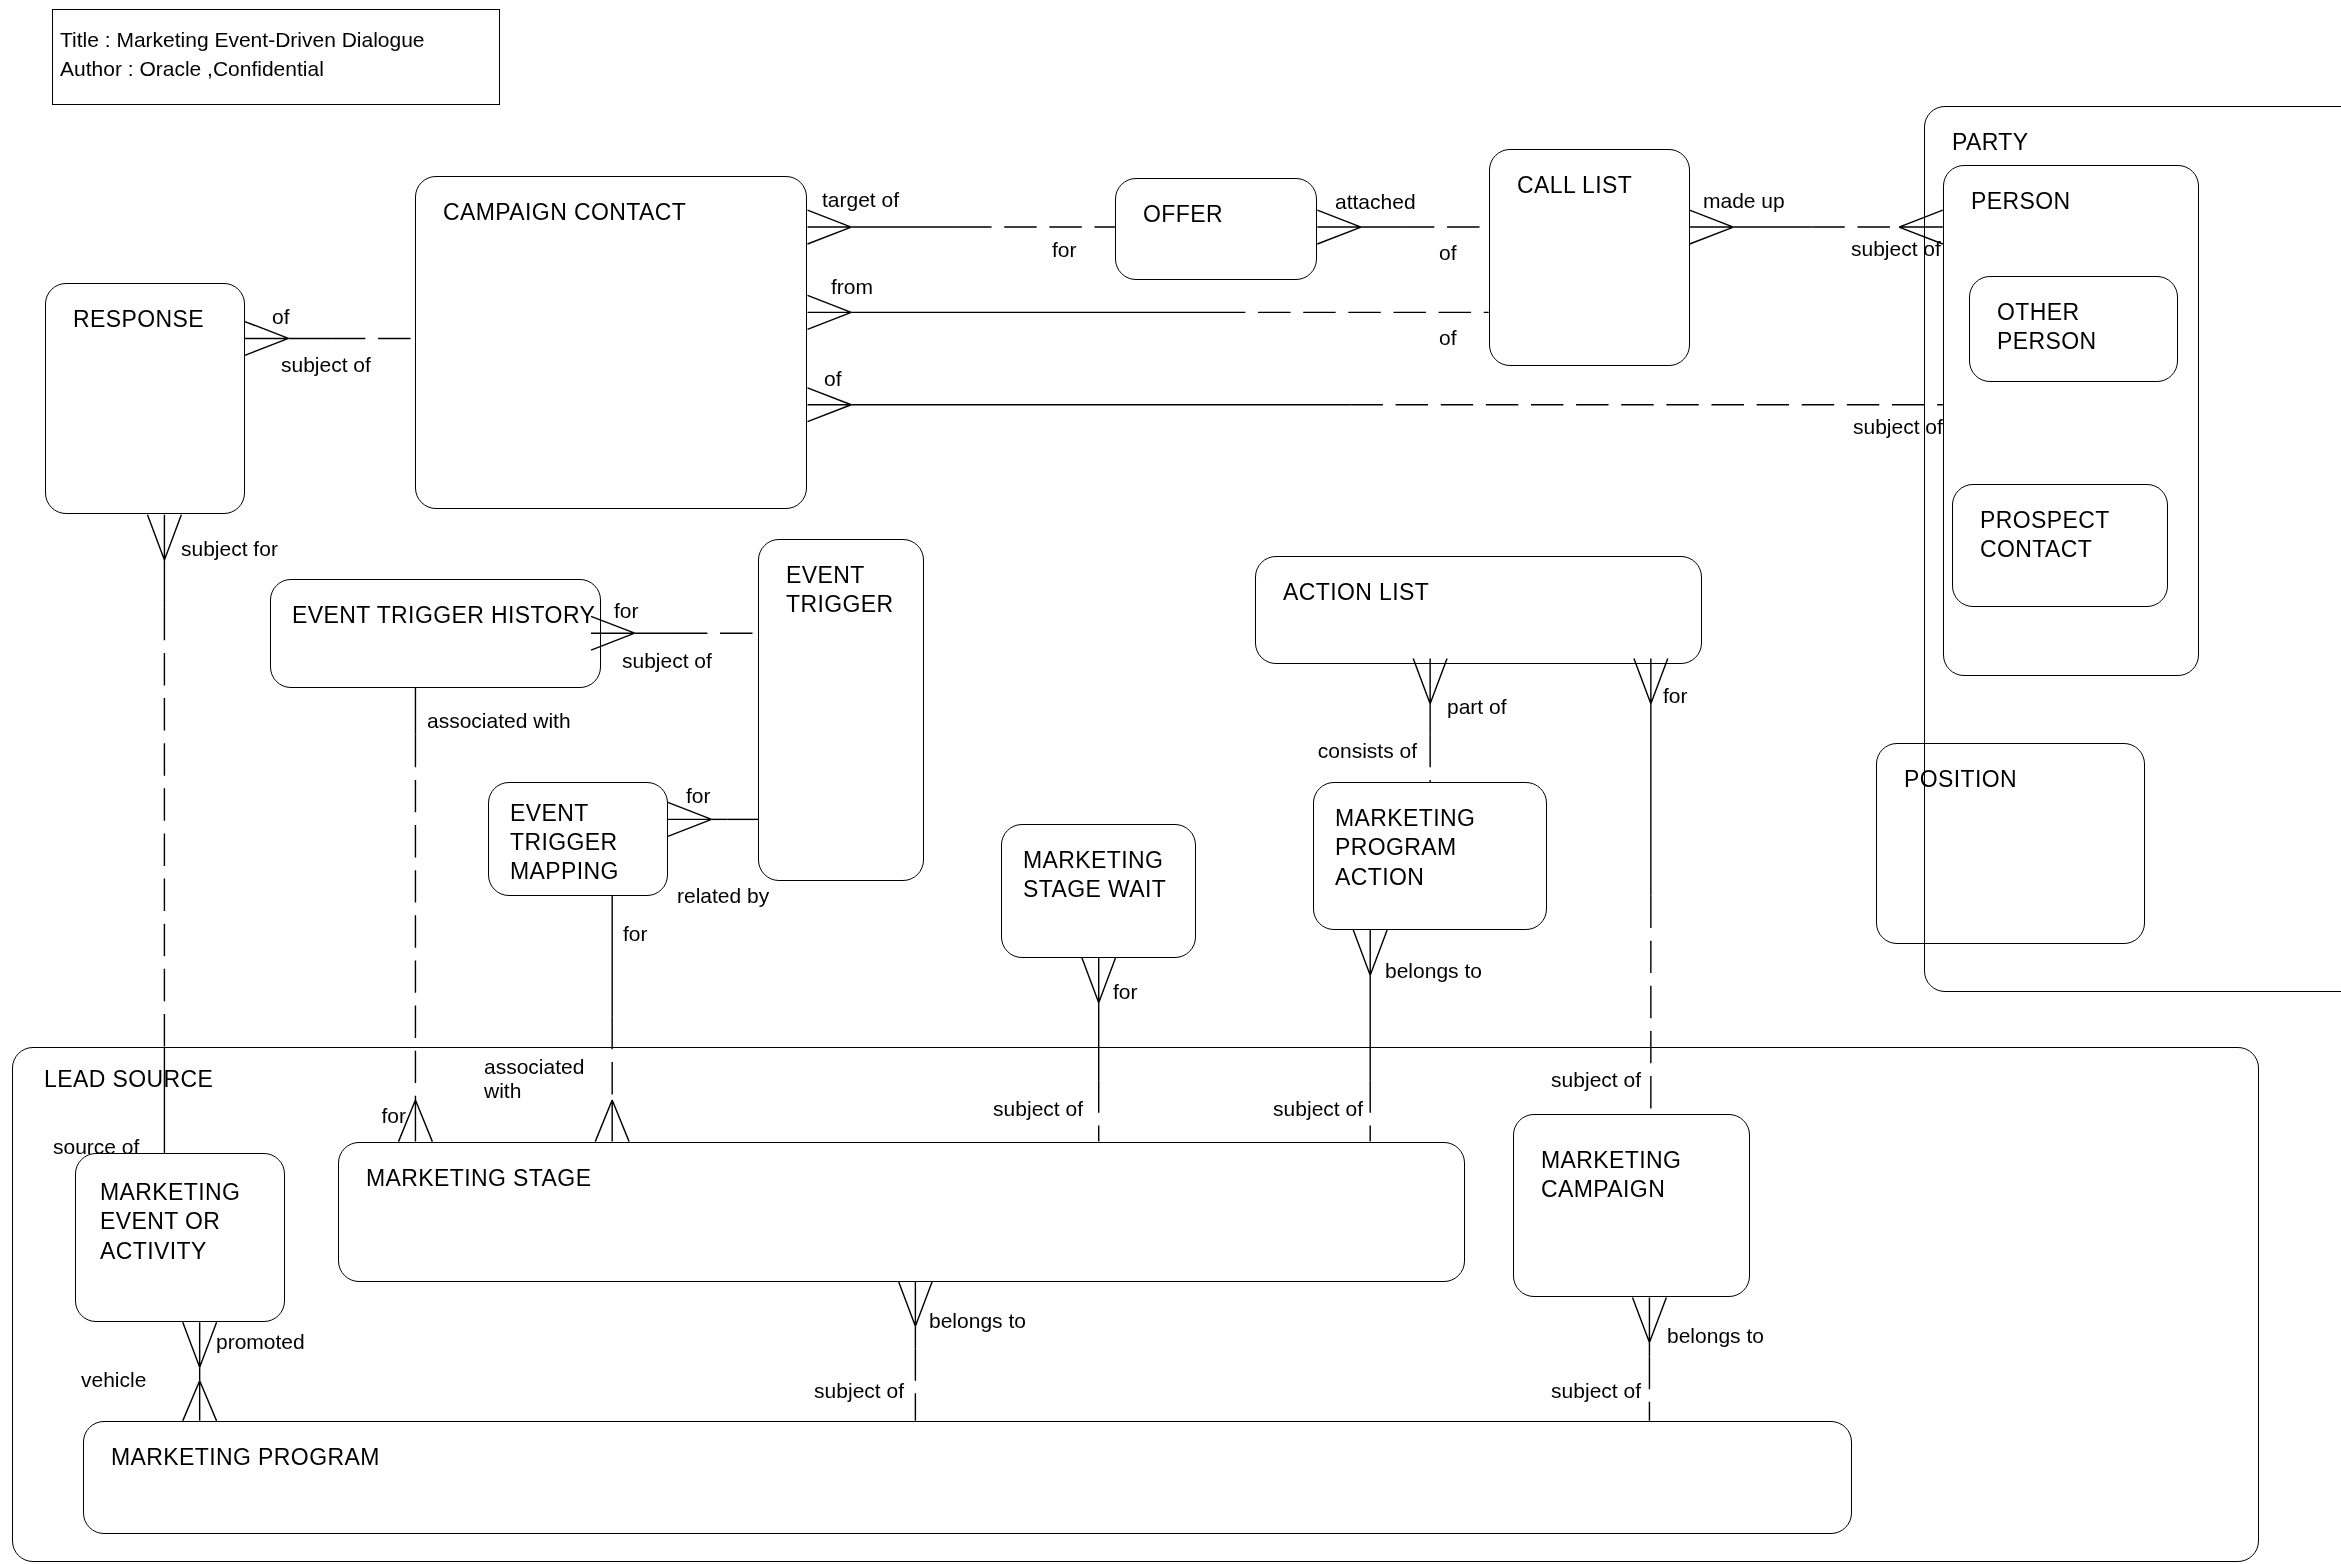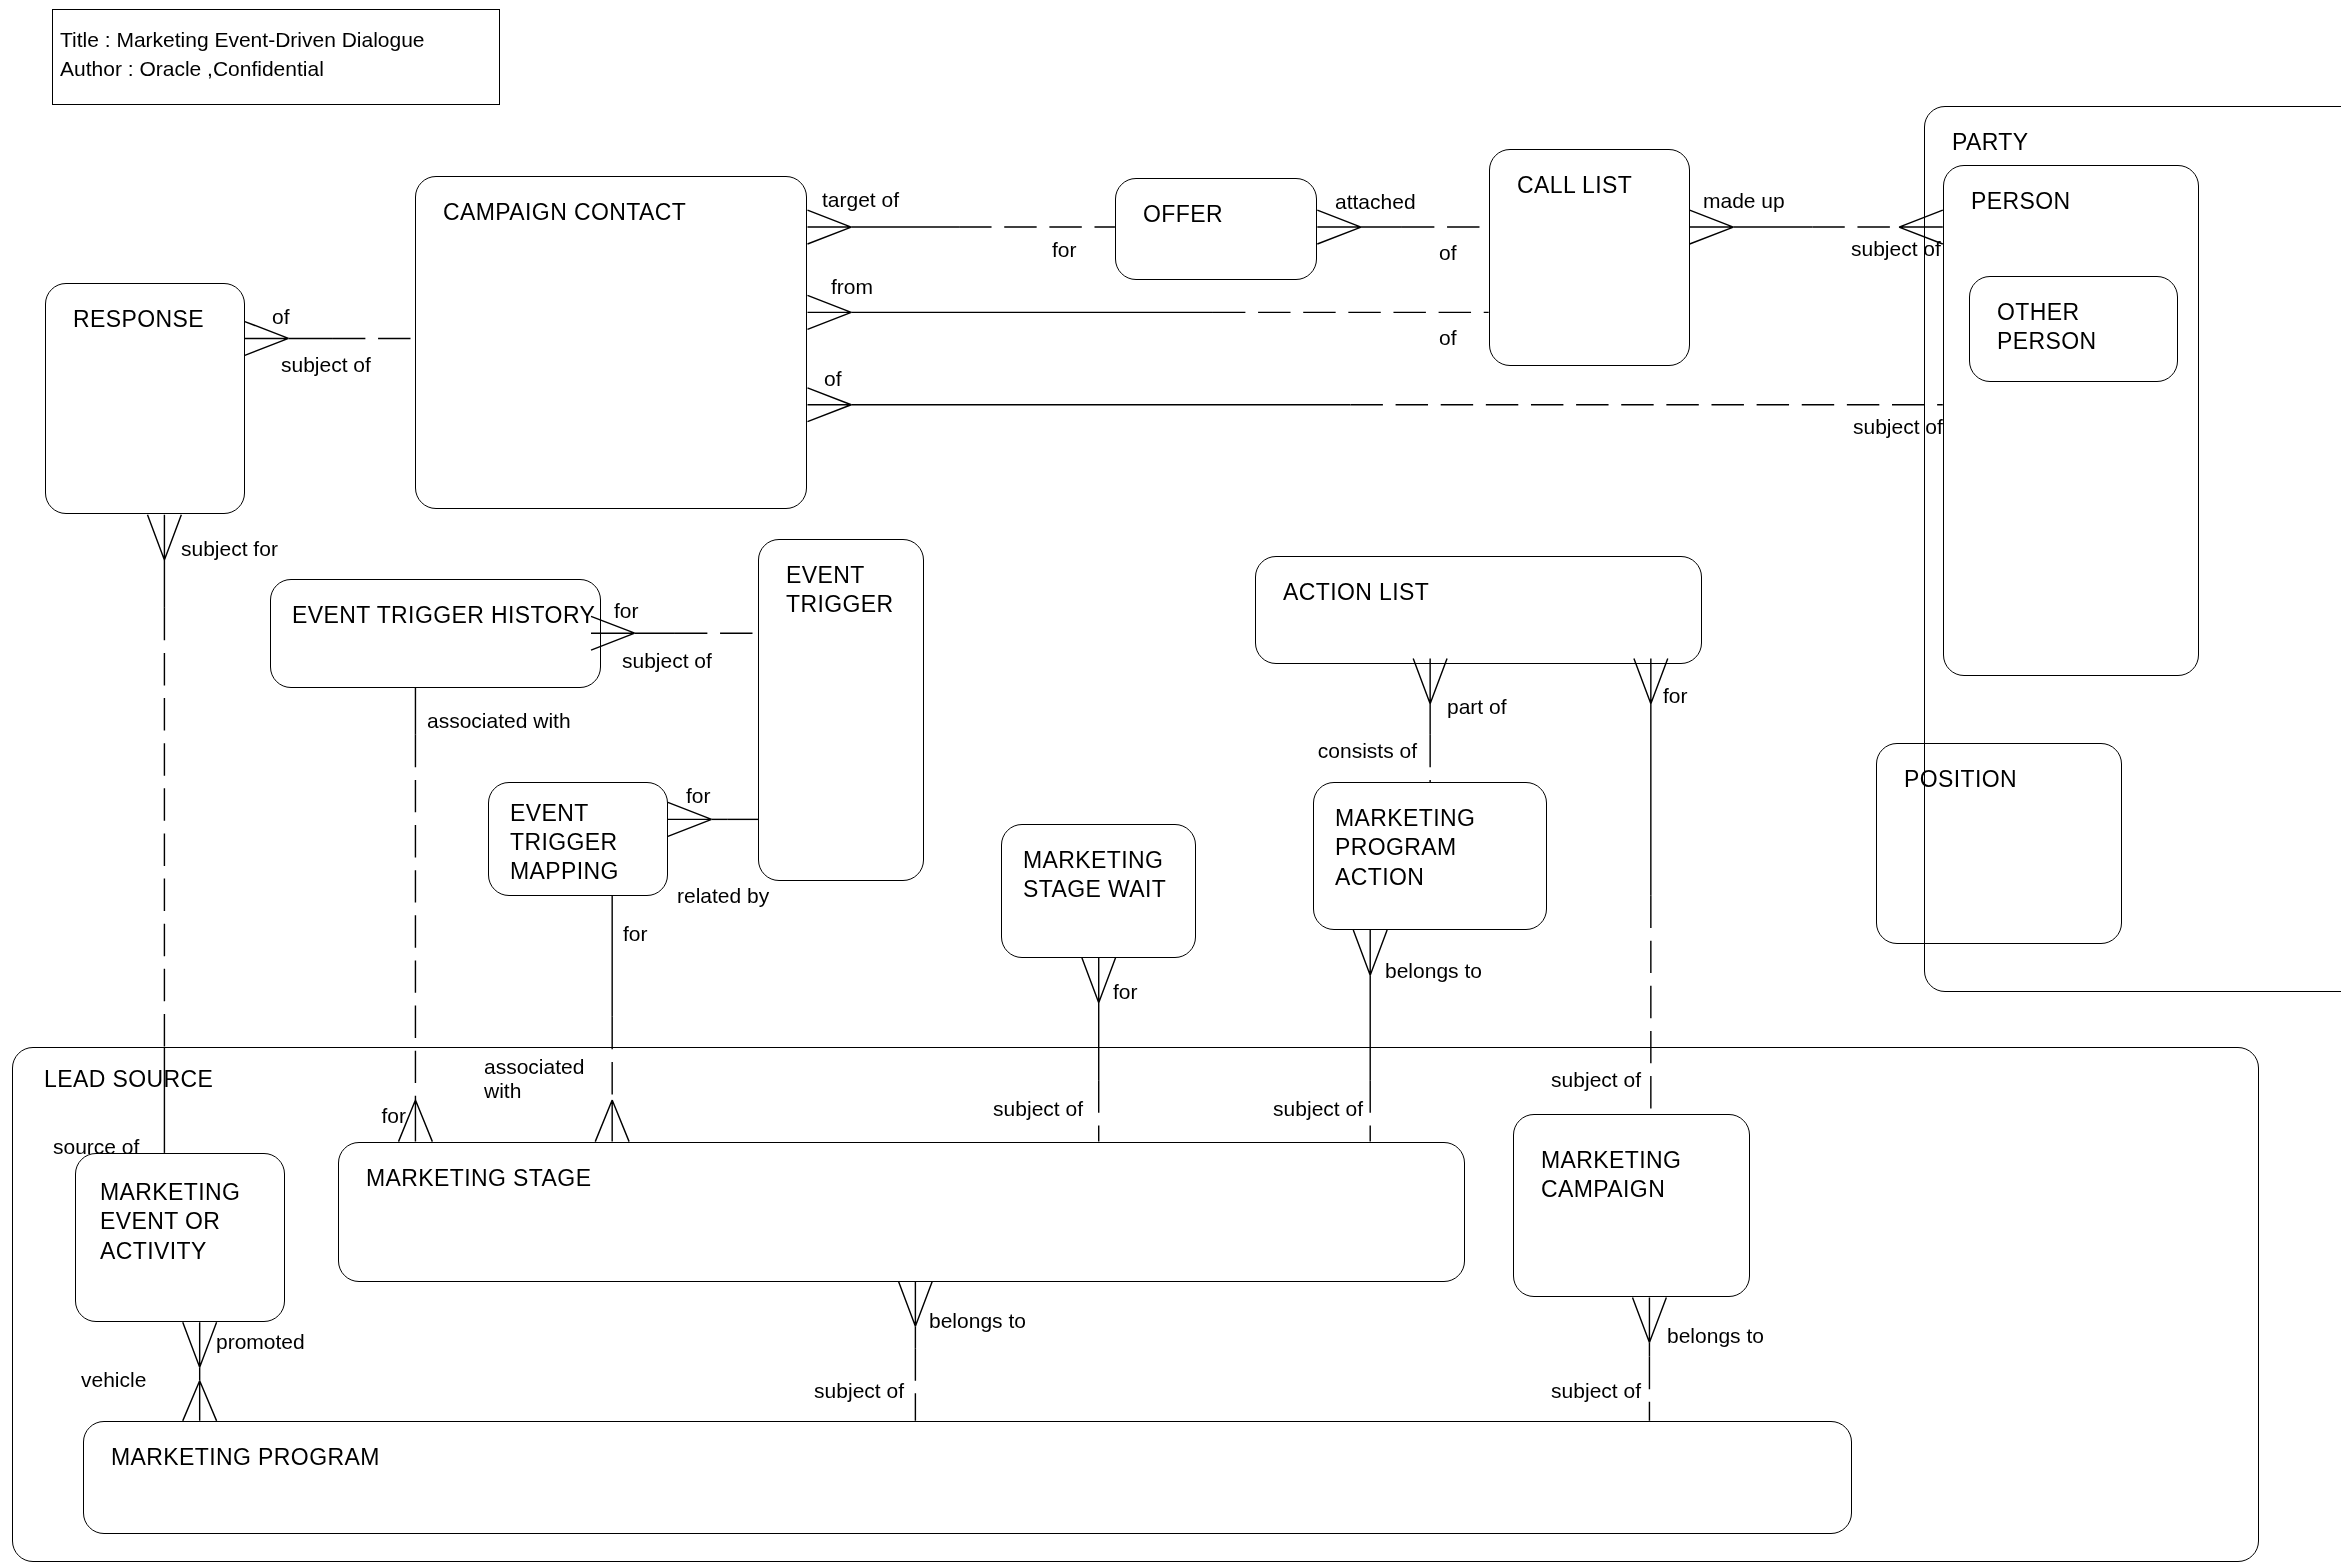--- a/index.html
+++ b/index.html
@@ -29,21 +29,25 @@
 
   <div class="entity" style="left:1924px;top:106px;width:485px;height:886px;">
     <span class="elabel">PARTY</span>
   </div>
   <div class="entity" style="left:1943px;top:165px;width:256px;height:511px;">
     <span class="elabel">PERSON</span>
   </div>
   <div class="entity" style="left:1969px;top:276px;width:209px;height:106px;">
     <span class="elabel">OTHER PERSON</span>
   </div>
-  <div class="entity" style="left:1876px;top:743px;width:246px;height:201px;">
+  <div class="entity" style="left:1952px;top:484px;width:216px;height:123px;">
+    <span class="elabel">PROSPECT
+CONTACT</span>
+  </div>
+  <div class="entity" style="left:1876px;top:743px;width:269px;height:201px;">
     <span class="elabel">POSITION</span>
   </div>
   <div class="entity" style="left:12px;top:1047px;width:2247px;height:515px;">
     <span class="elabel" style="left:31px;top:17px;">LEAD SOURCE</span>
   </div>
 
   <div class="entity" style="left:45px;top:283px;width:200px;height:231px;">
     <span class="elabel">RESPONSE</span>
   </div>
   <div class="entity" style="left:415px;top:176px;width:392px;height:333px;">

